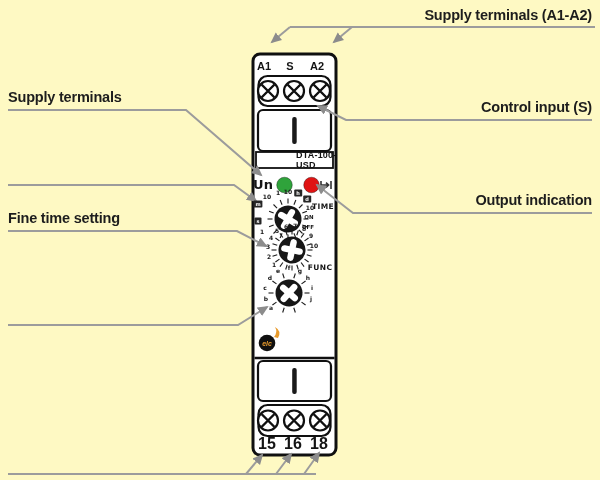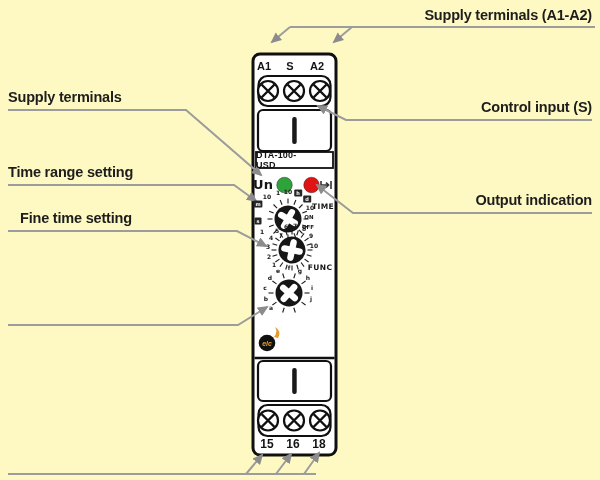--- a/index.html
+++ b/index.html
@@ -5,24 +5,24 @@
   html,body{margin:0;padding:0;background:#fff;}
   .stage{position:relative;width:600px;height:480px;background:#fef9c3;overflow:hidden;
          font-family:"Liberation Sans",sans-serif;}
   .stage svg{position:absolute;left:0;top:0;}
   
   .lbl{position:absolute;font:700 14.5px "Liberation Sans",sans-serif;color:#1d1d1d;
        letter-spacing:-0.2px;white-space:nowrap;}
   .lbl.right{right:8px;text-align:right;}
   
   .term{position:absolute;transform:translate(-50%,-50%);font:700 11px "Liberation Sans",sans-serif;color:#141414;}
-  .term.big{font-size:12px;}
+  .term.big{font-size:16px;}
   
   .model{position:absolute;left:256px;top:152px;width:58px;height:16px;display:flex;align-items:center;
-         justify-content:center;font:700 9px "Liberation Sans",sans-serif;letter-spacing:.2px;color:#111;}
+         justify-content:center;font:700 9px "Liberation Sans",sans-serif;letter-spacing:.2px;color:#111;padding-left:40px;}
   
   .mk{position:absolute;transform:translate(-50%,-50%);font:700 6px "DejaVu Sans",sans-serif;
       color:#161616;white-space:nowrap;line-height:1;}
   .mk.box{background:#262626;color:#fff;font-size:5px;padding:1px 2px;border-radius:1px;}
   .mk.dial{font-size:7.5px;letter-spacing:.4px;}
   .mk.onoff{font-size:5.5px;}
   .mk.un{font-size:13px;}
 </style>
 </head>
 <body>
@@ -170,22 +170,21 @@
       <path d="M246 474 L262 455" marker-end="url(#arr)"></path>
       <path d="M276 474 L291 454" marker-end="url(#arr)"></path>
       <path d="M304 474 L319 453" marker-end="url(#arr)"></path>
       <path d="M592 120 H346 L318 106" marker-end="url(#arr)"></path>
       <path d="M592 213 H353 L317 185" marker-end="url(#arr)"></path>
     </g>
   </svg>
 
   <div class="lbl right" style="top:7px">Supply terminals (A1-A2)</div>
   <div class="lbl" style="left:8px;top:89px">Supply terminals</div>
-  <div class="lbl" style="left:8px;top:164px">Time range setting</div>
-  <div class="lbl" style="left:20px;top:210px">Fine time setting</div>
+  <div class="lbl" style="left:8px;top:210px">Fine time setting</div>
   <div class="lbl right" style="top:192px">Output indication</div>
   <div class="lbl right" style="top:99px">Control input (S)</div>
 
   <span class="term" style="left:264px;top:66px">A1</span>
   <span class="term" style="left:290px;top:66px">S</span>
   <span class="term" style="left:317px;top:66px">A2</span>
 
   <div class="model">DTA-100-USD</div>
 
   <span class="mk un" style="left:263px;top:184px">Un</span>

